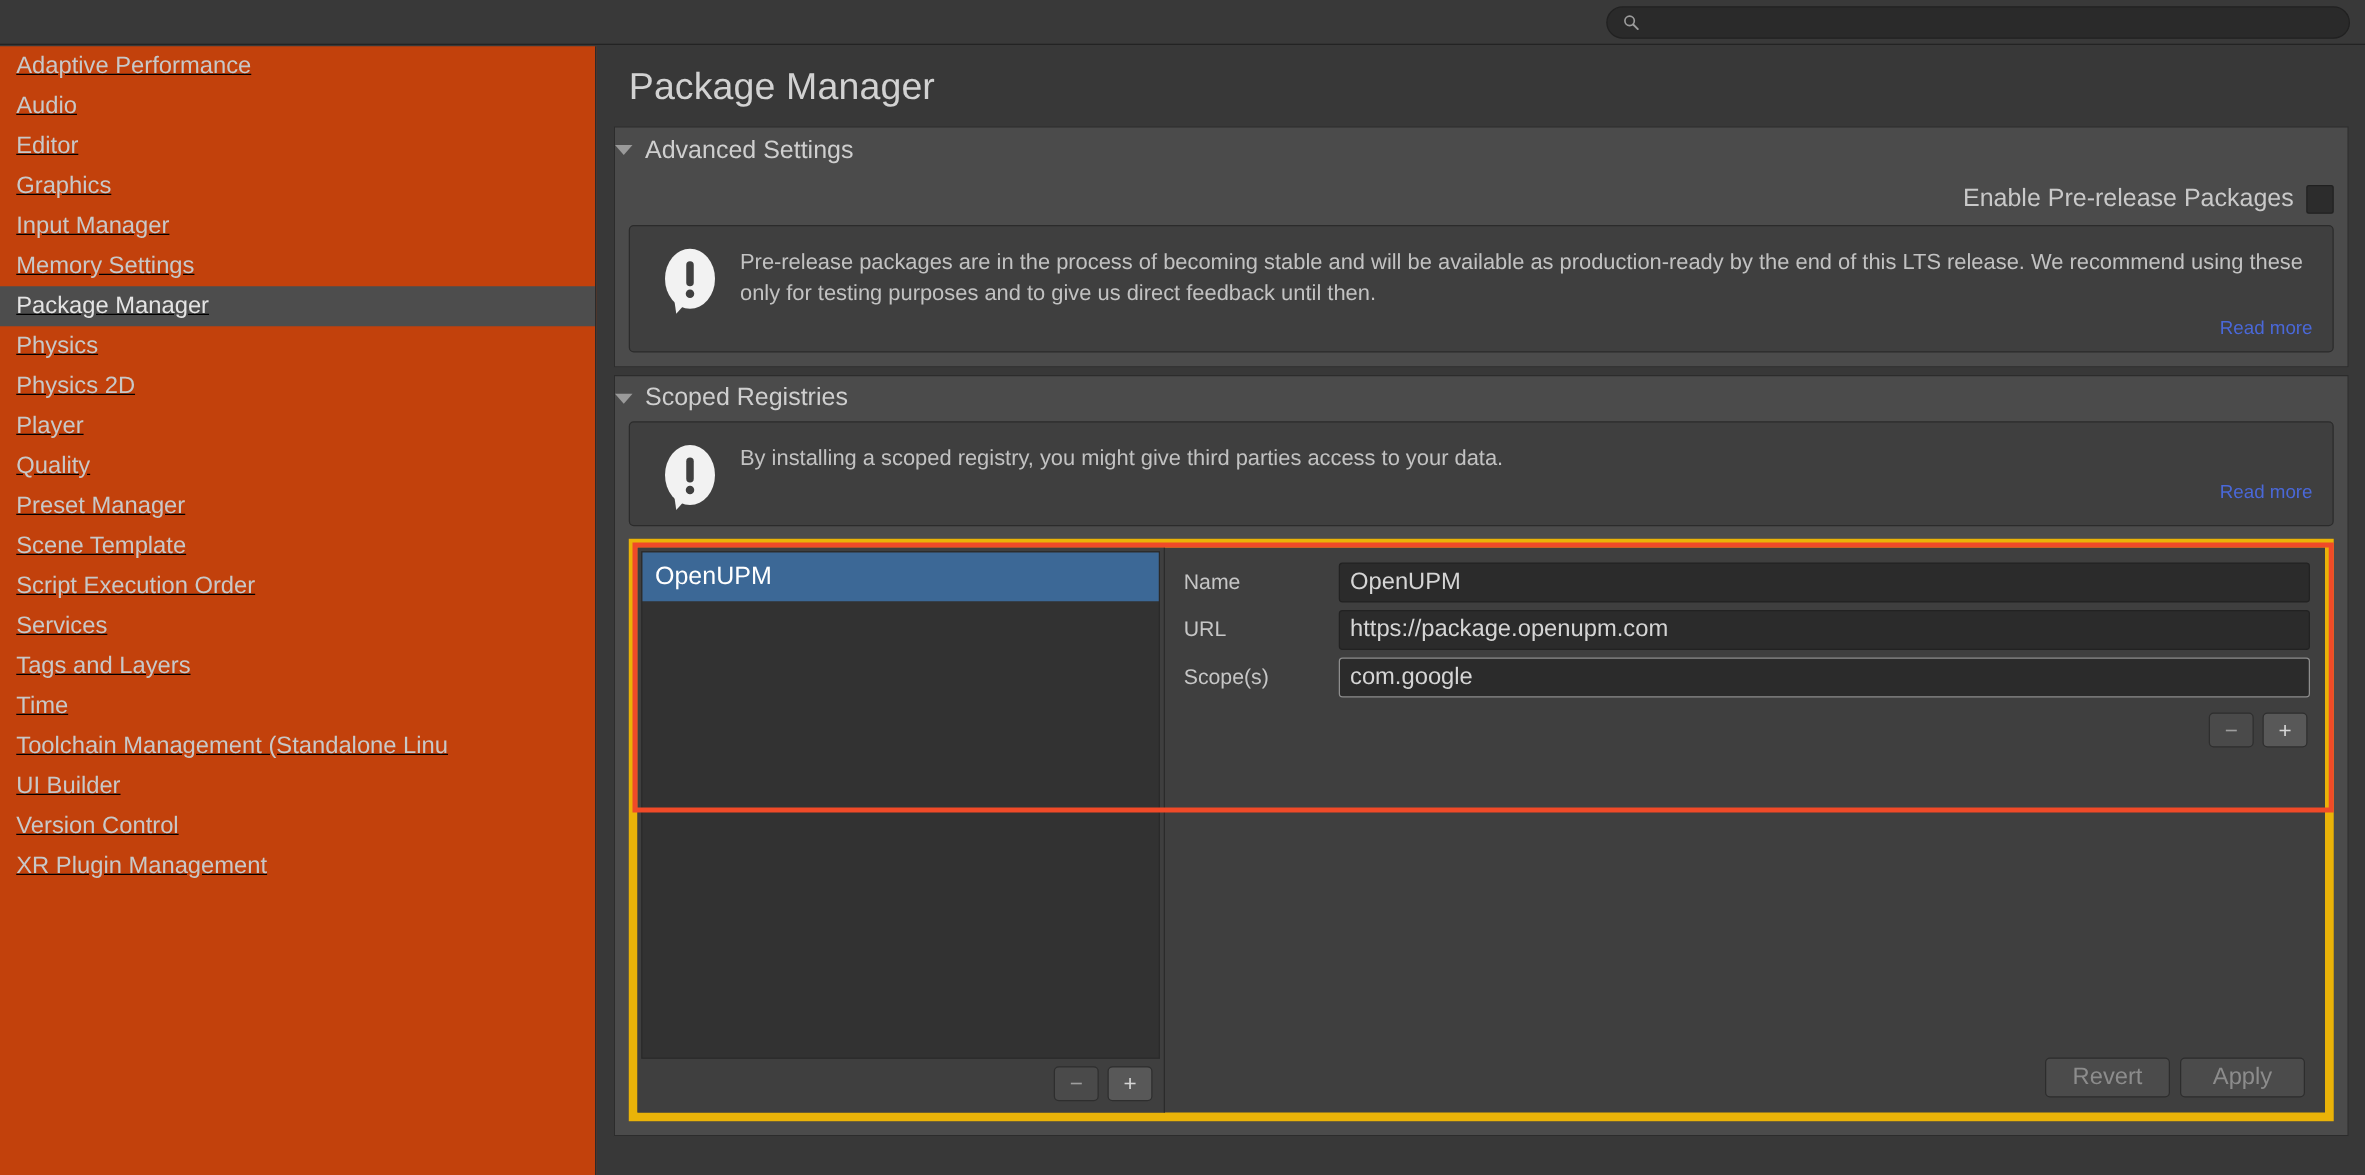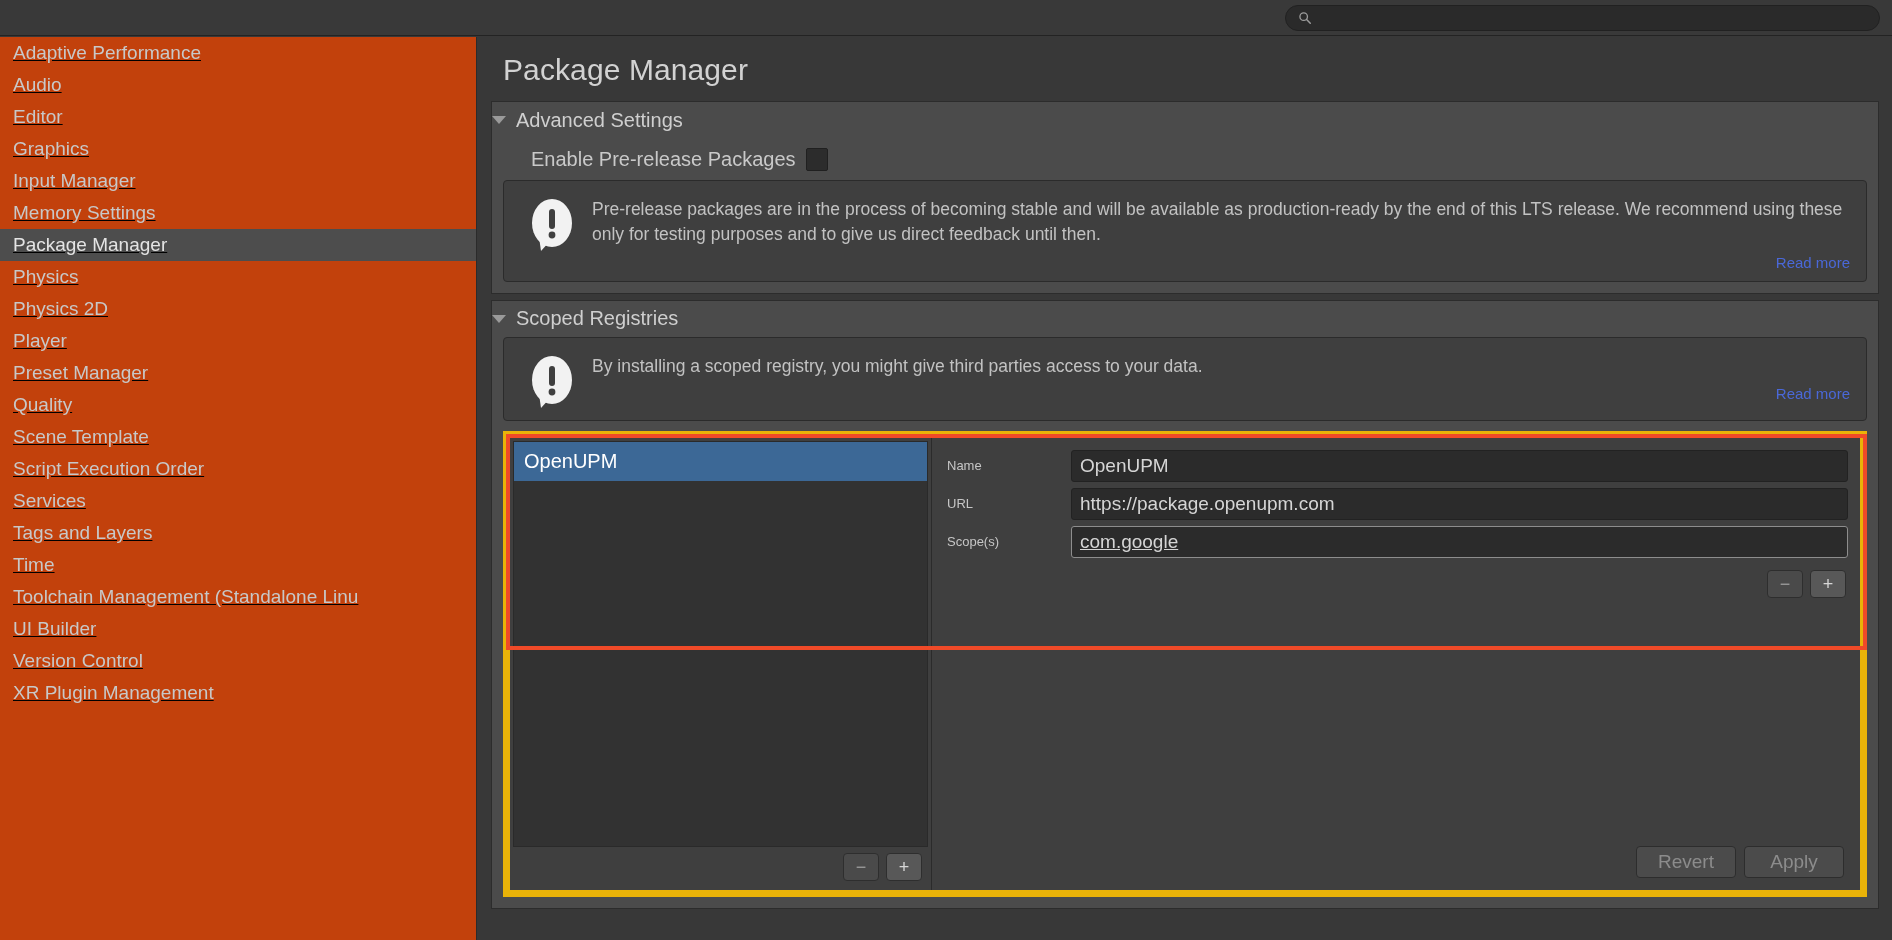--- a/index.html
+++ b/index.html
@@ -87,21 +87,21 @@
     border-left: 7px solid transparent;
     border-right: 7px solid transparent;
     border-top: 8px solid #9a9a9a;
     margin-right: 10px;
   }
   .section-body { padding: 0 11px 11px 11px; }
 
   
   .check-row {
     display: flex; align-items: center;
-    height: 42px; padding-left: 28px;
+    height: 42px; padding-left: 28px; justify-content: flex-end;
   }
   .check-label { color: #c9c9c9; font-size: 20px; }
   .checkbox {
     width: 22px; height: 23px; margin-left: 10px;
     background: #2c2c2c;
     border: 1px solid #202020;
     border-radius: 2px;
   }
 
   
@@ -188,33 +188,33 @@
     flex: 1 1 auto;
     padding: 12px 12px 0 15px;
     display: flex; flex-direction: column;
   }
   .form-row {
     display: flex; align-items: center;
     margin-bottom: 6px;
   }
   .form-label {
     width: 124px; flex: 0 0 auto;
-    color: #c6c6c6; font-size: 13px;
+    color: #c6c6c6; font-size: 17px;
   }
   .form-input {
     flex: 1 1 auto; height: 32px;
     background: #2b2b2b;
     border: 1px solid #222222;
     border-radius: 3px;
     color: #d5d5d5; font-size: 19px;
     font-family: "Liberation Sans", sans-serif;
     padding: 0 8px;
     outline: none;
   }
-  .form-input.focused { border-color: #8d8d8d; text-decoration: underline; }
+  .form-input.focused { border-color: #8d8d8d; }
   .form-btns {
     display: flex; justify-content: flex-end;
     gap: 7px; margin-top: 6px; padding-right: 2px;
   }
   .form-spacer { flex: 1 1 auto; }
   .apply-row {
     display: flex; justify-content: flex-end;
     gap: 8px; padding: 0 4px 12px 0;
   }
   .wide-btn {
@@ -246,22 +246,22 @@
       <div class="side-item">Adaptive Performance</div>
       <div class="side-item">Audio</div>
       <div class="side-item">Editor</div>
       <div class="side-item">Graphics</div>
       <div class="side-item">Input Manager</div>
       <div class="side-item">Memory Settings</div>
       <div class="side-item selected">Package Manager</div>
       <div class="side-item">Physics</div>
       <div class="side-item">Physics 2D</div>
       <div class="side-item">Player</div>
+      <div class="side-item">Quality</div>
       <div class="side-item">Preset Manager</div>
-      <div class="side-item">Quality</div>
       <div class="side-item">Scene Template</div>
       <div class="side-item">Script Execution Order</div>
       <div class="side-item">Services</div>
       <div class="side-item">Tags and Layers</div>
       <div class="side-item">Time</div>
       <div class="side-item">Toolchain Management (Standalone Linu</div>
       <div class="side-item">UI Builder</div>
       <div class="side-item">Version Control</div>
       <div class="side-item">XR Plugin Management</div>
     </div>

